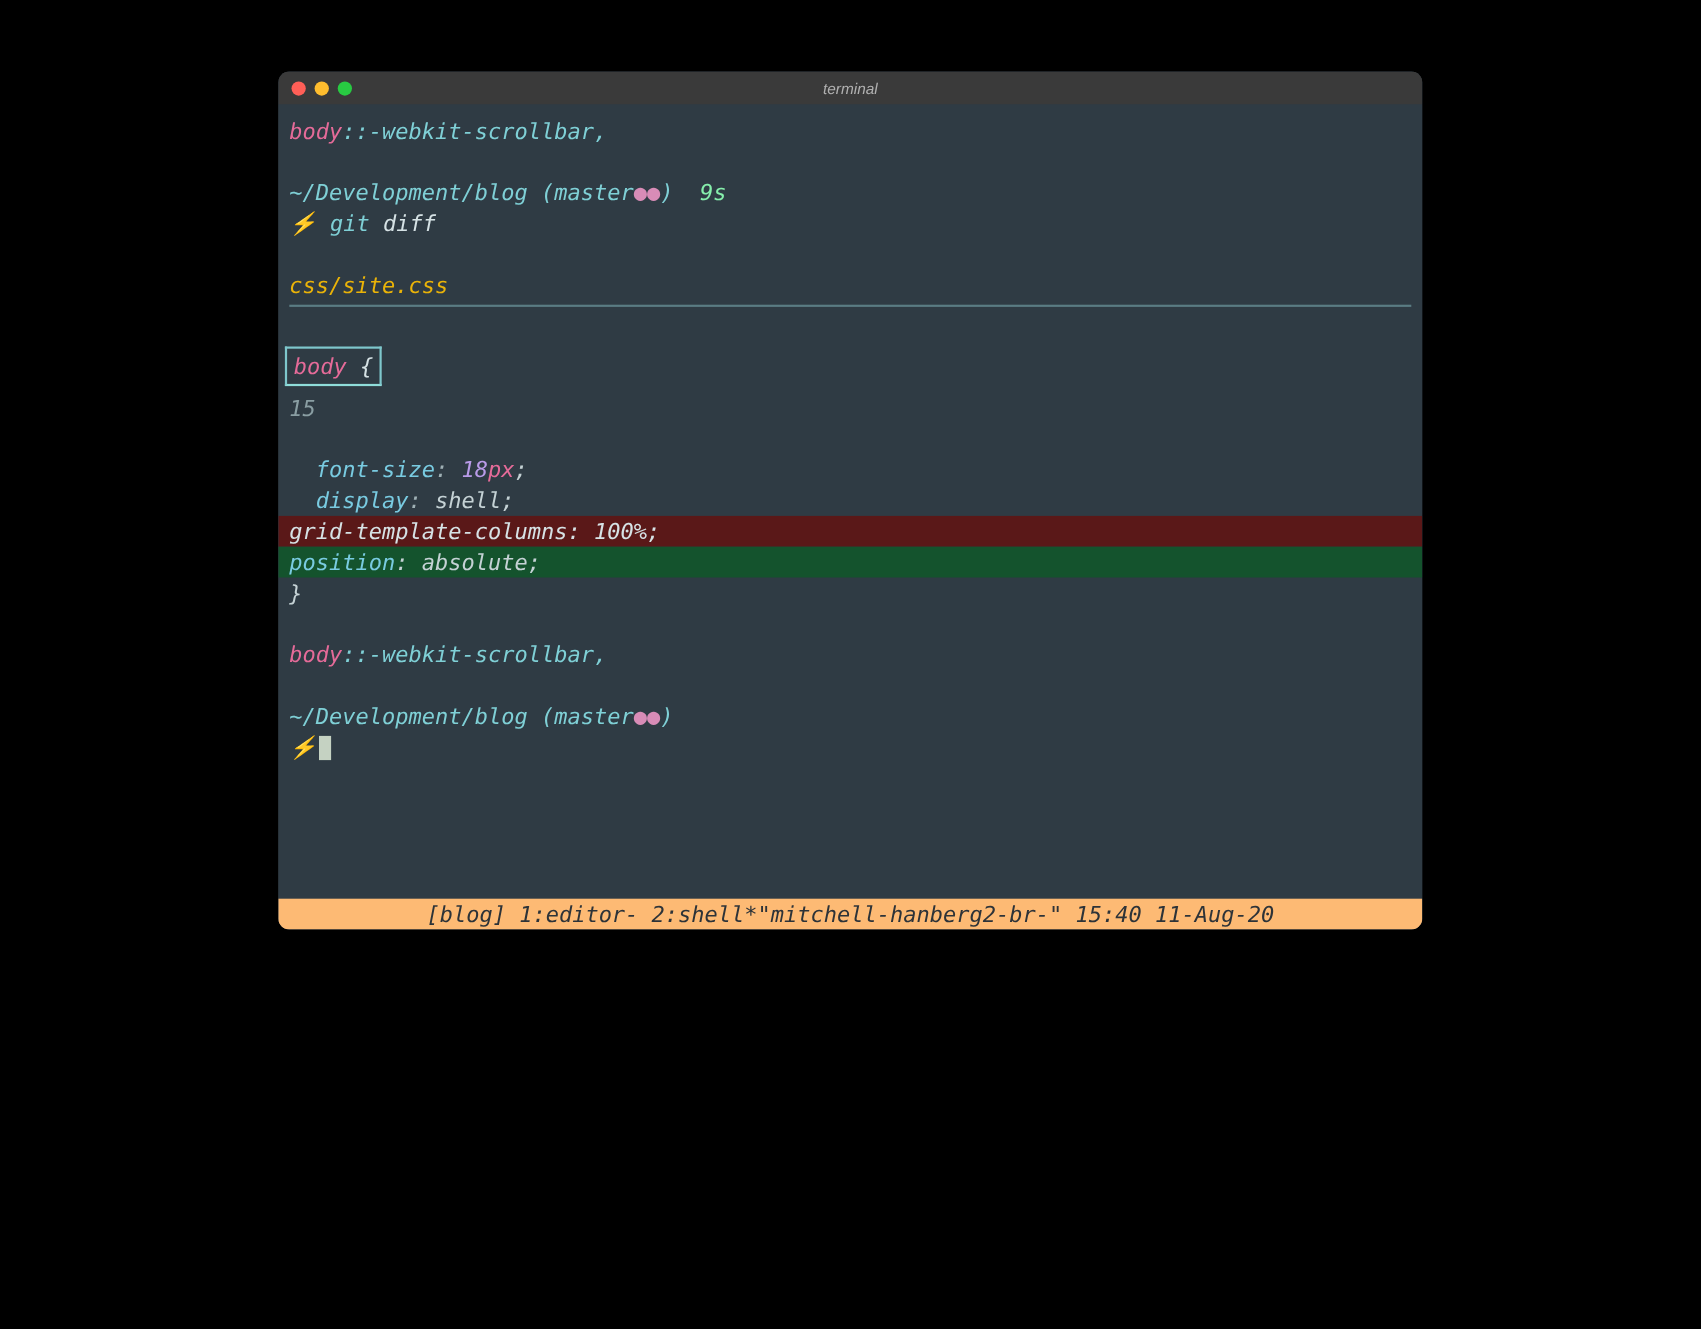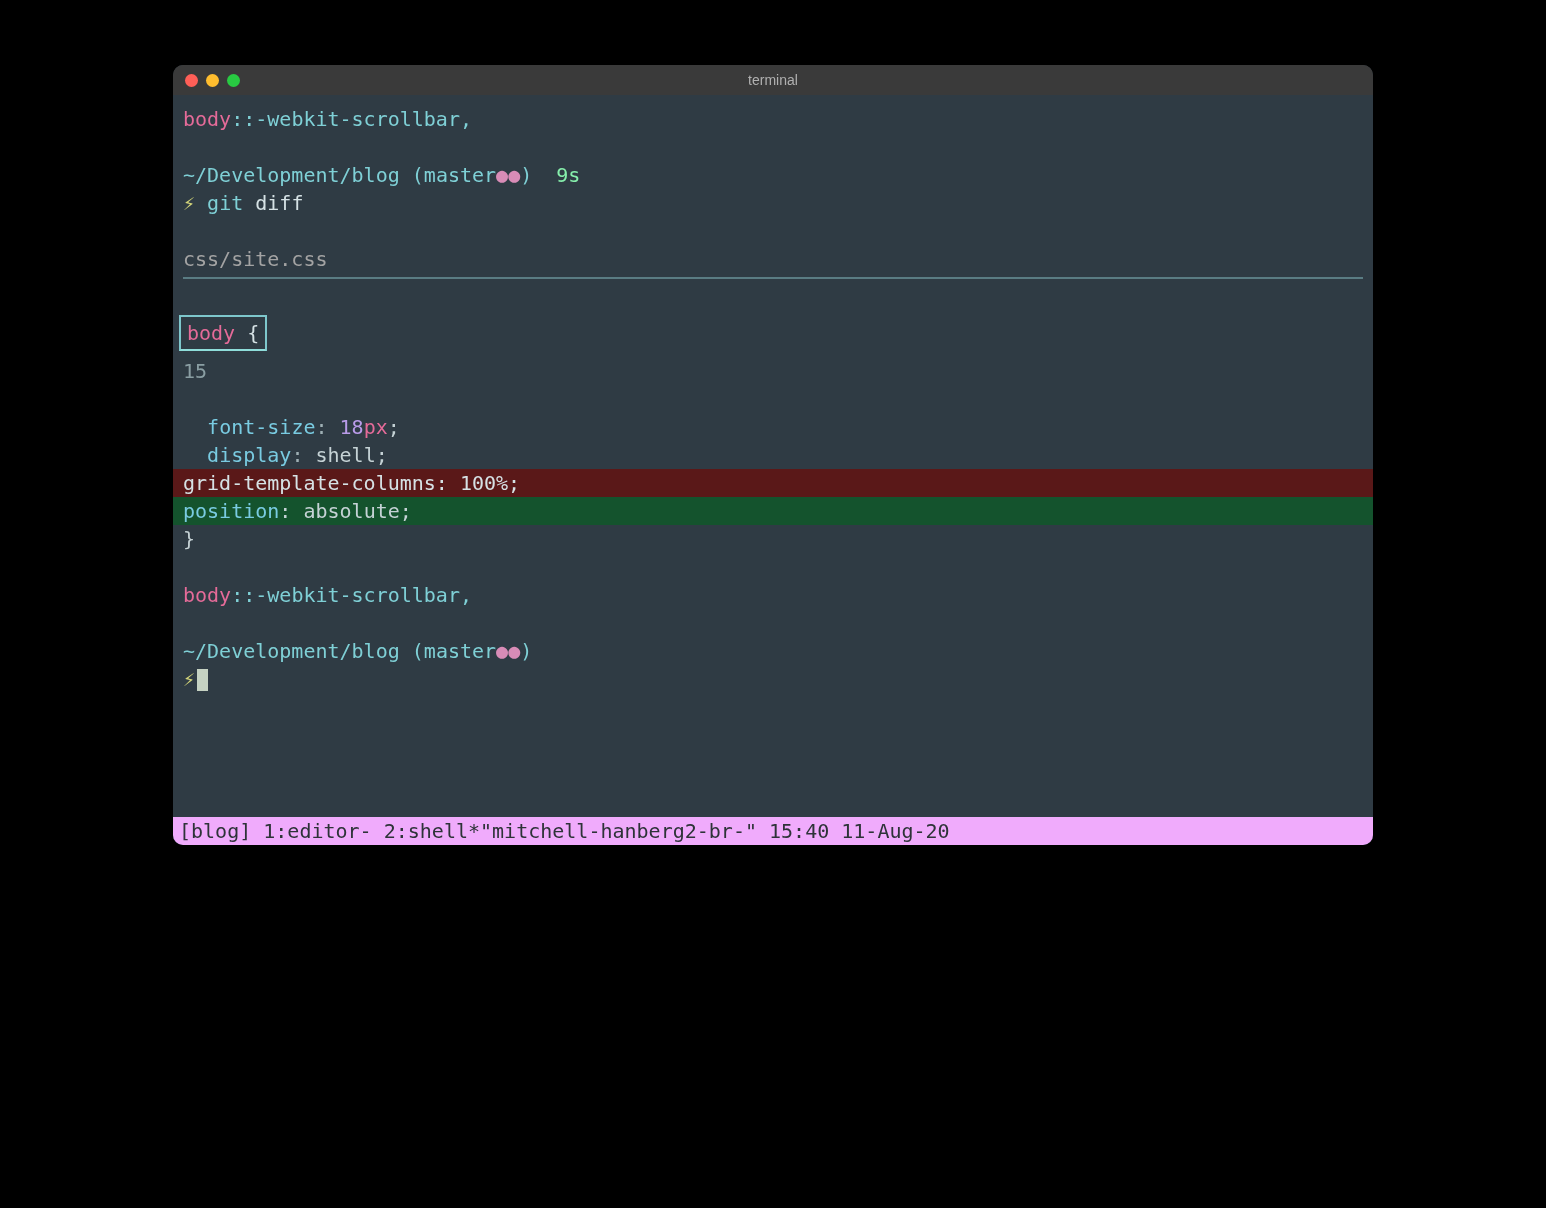--- a/index.html
+++ b/index.html
@@ -7,26 +7,27 @@
       background: #000;
       width: 1546px;
       height: 1208px;
       font-family: 'SF Mono', 'Menlo', 'Monaco', 'Consolas', monospace;
       display: flex;
       align-items: flex-start;
       justify-content: center;
       padding-top: 65px;
     }
     .window {
-      width: 1200px;
+      width: 1040px;
       height: 780px;
       background: #2f3b44;
       border-radius: 10px;
       overflow: hidden;
       box-shadow: 0 20px 60px rgba(0,0,0,0.5);
+      font-style: italic;
     }
     .titlebar {
       height: 30px;
       background: #3a3a3a;
       display: flex;
       align-items: center;
       position: relative;
     }
     .traffic-lights {
       display: flex;
@@ -63,21 +64,21 @@
       padding: 0;
     }
     .line { padding: 0 10px; white-space: pre; color: #a0b5b9; }
     .line.pad-top { padding-top: 10px; }
     .pink { color: #e56b99; }
     .cyan { color: #7fd0d6; }
     .yellow { color: #86efac; }
     .gray { color: #8a9ea3; }
     .white { color: #d6e2e5; }
     .pink-dot { color: #d88cb7; }
-    .light-cyan { color: #a3a3a3; }
+    .light-cyan { color: #eab308; }
     .blank { height: 28px; }
     .prompt-sym { color: #d4d67a; }
     .hunk-header {
       display: inline-block;
       border: 2px solid #7ec7cc;
       border-bottom: 2px solid #8fddda;
       padding: 2px 6px;
       margin-left: 6px;
       margin-top: 8px;
       margin-bottom: 6px;
@@ -110,25 +111,25 @@
     .ctx .semi { color: #c5d2d5; }
     .cursor-block {
       display: inline-block;
       width: 11px;
       height: 22px;
       background: #c5d2c2;
       vertical-align: text-bottom;
       margin-left: 2px;
     }
     .statusbar {
-      background: #f0abfc;
+      background: #fdba74;
       color: #2d3338;
       height: 28px;
       display: flex;
-      justify-content: flex-start;
+      justify-content: center;
       align-items: center;
       padding: 12px 6px;
       font-size: 20px;
       white-space: pre;
     }
   </style>
 </head>
 <body>
 
 <div class="window">

